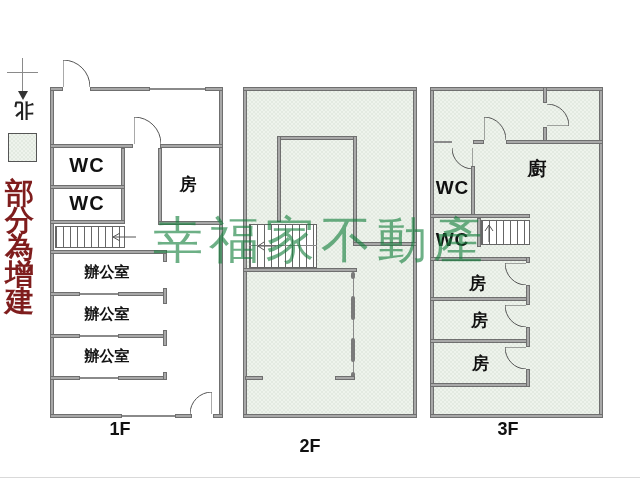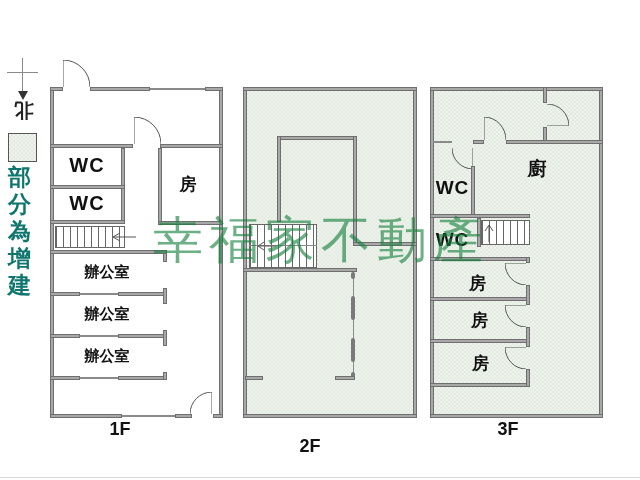--- a/index.html
+++ b/index.html
@@ -26,22 +26,22 @@
   .lbl{position:absolute;color:#111;font-weight:bold;text-align:center;white-space:nowrap;}
   .room-lbl{font-size:16px;}
   .wc-lbl{font-size:20px;letter-spacing:1px;}
   .floor-lbl{font-size:18px;font-weight:bold;}
   .door{position:absolute;}
   #watermark{
     position:absolute;left:153px;top:207px;font-size:50px;font-weight:normal;
     letter-spacing:6px;color:#15803d;opacity:.62;white-space:nowrap;z-index:40;
   }
   #legend-caption{
-    position:absolute;left:4px;top:164px;width:31px;font-size:23px;line-height:27px;
-    font-weight:bold;color:#0f766e;text-align:center;word-break:break-all;
+    position:absolute;left:4px;top:180px;width:31px;font-size:29px;line-height:27px;
+    font-weight:bold;color:#7f1d1d;text-align:center;word-break:break-all;
   }
   #legend-square{position:absolute;left:8px;top:133px;width:29px;height:29px;border:1px solid #555;box-sizing:border-box;}
   #north-label{
     position:absolute;left:12px;top:97px;width:24px;font-size:19px;font-weight:bold;
     color:#222;text-align:center;transform:rotate(180deg);
   }
   .arrowhead-down{
     position:absolute;width:0;height:0;border-left:5px solid transparent;
     border-right:5px solid transparent;border-top:9px solid #333;
   }

